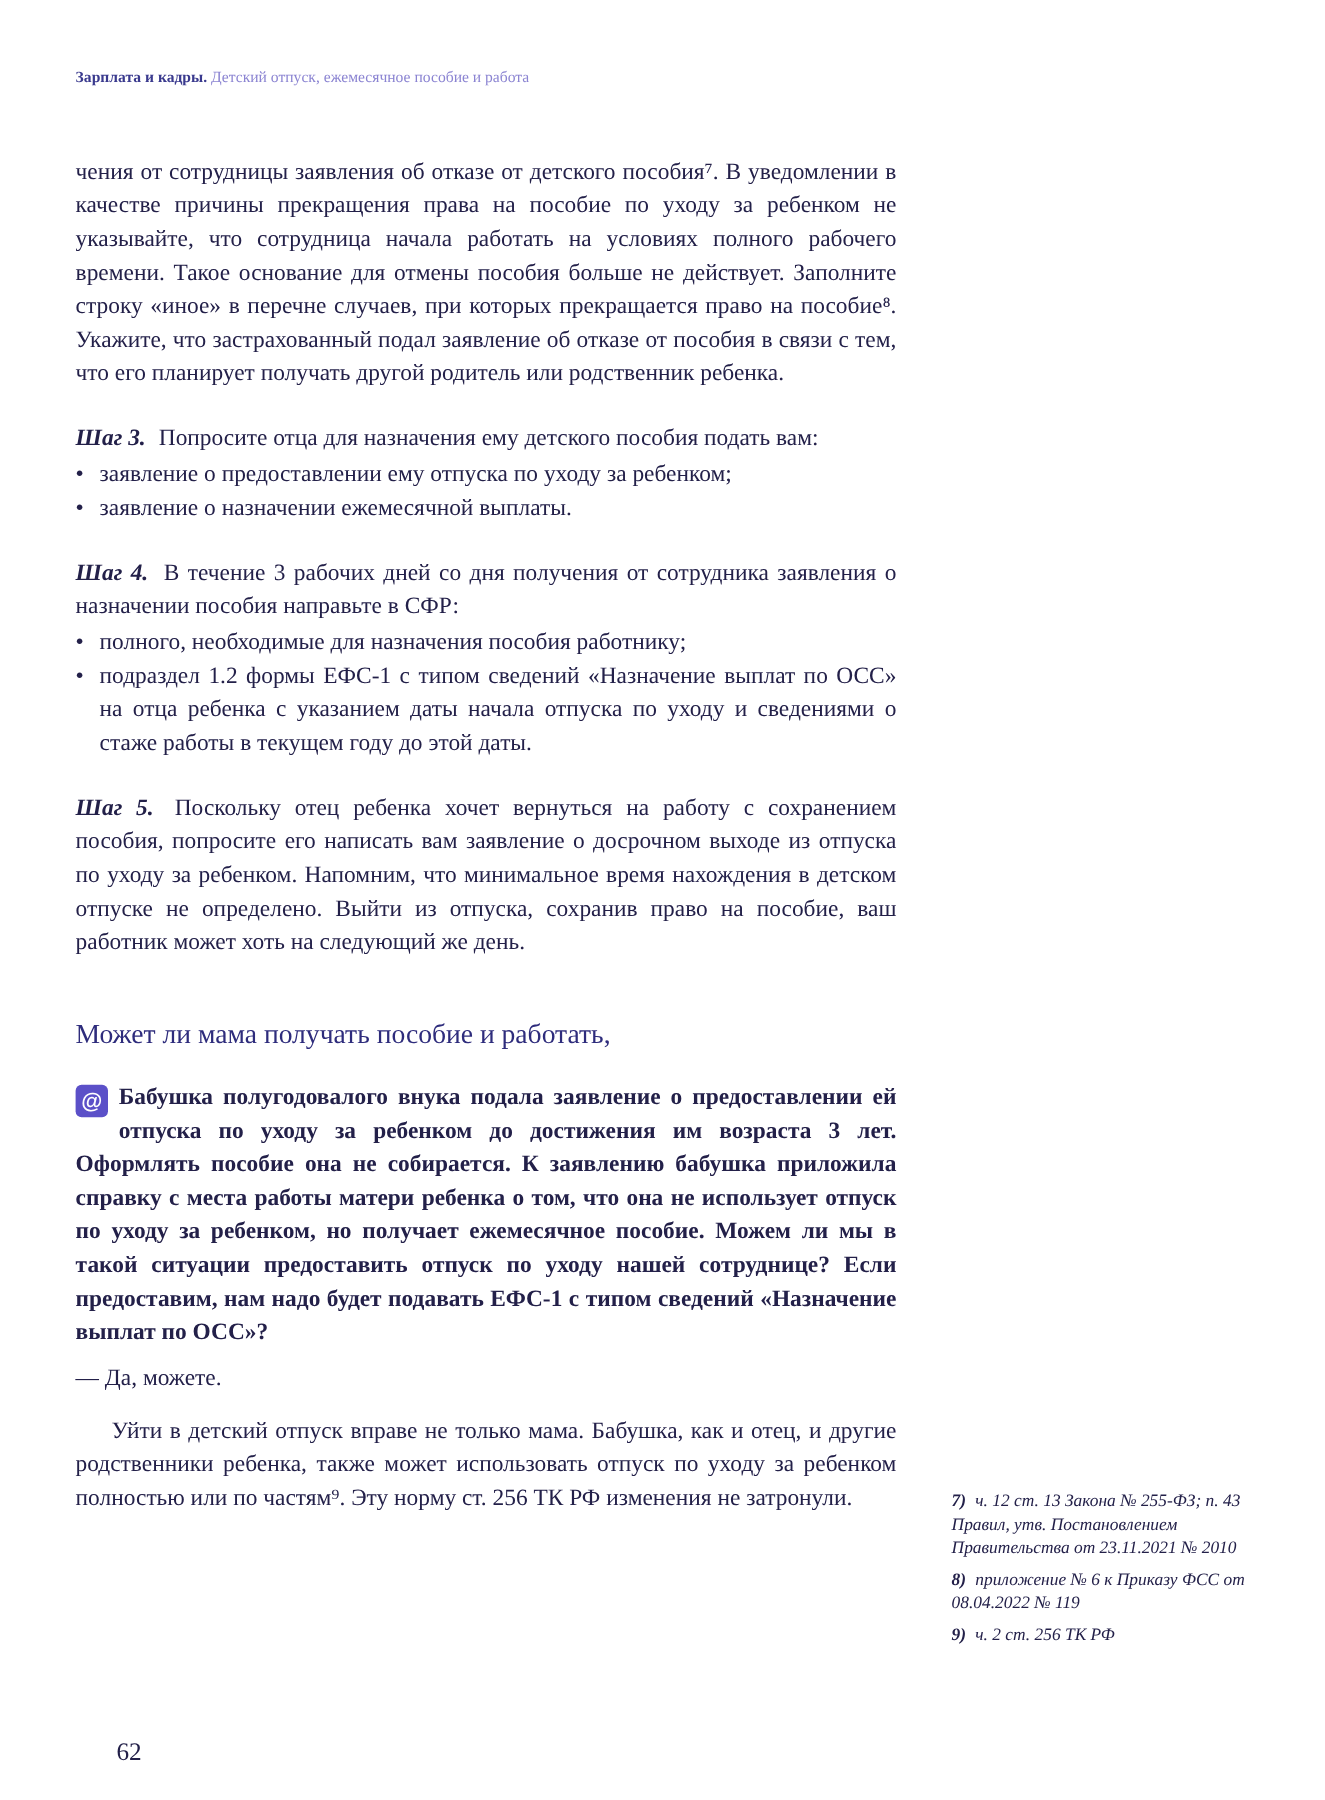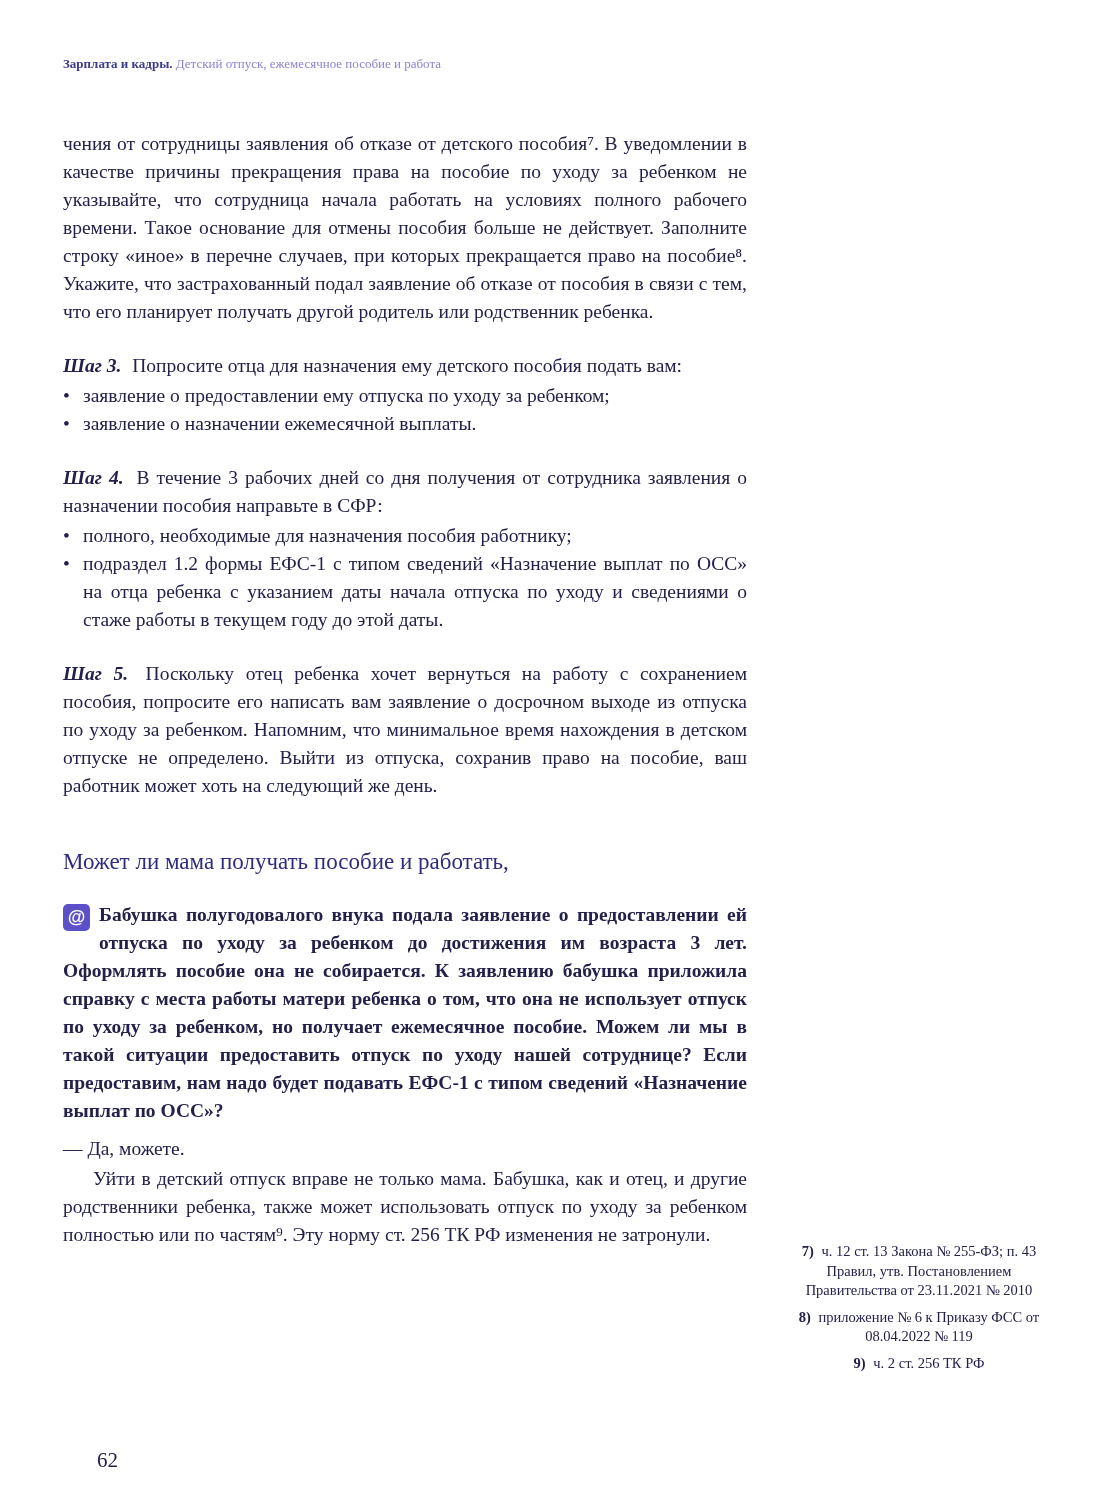--- a/index.html
+++ b/index.html
@@ -87,36 +87,37 @@
     margin: 3px 9px 2px 0;
     background: #5b50c8;
     border-radius: 5px;
     color: #ffffff;
     font-family: "Liberation Sans", "DejaVu Sans", sans-serif;
     font-size: 18px;
     font-weight: bold;
     line-height: 27px;
     text-align: center;
   }
-  .qa-answer { margin: 0 0 2px 0; }
+  .qa-answer { margin: 0 0 16px 0; }
   .closing-p {
     margin: 0;
     text-indent: 30px;
   }
 
   
   .footnotes {
     position: absolute;
     top: 1242px;
     left: 793px;
     width: 252px;
     font-size: 14.5px;
     line-height: 19.5px;
-    text-align: center;
+    text-align: left;
     color: #232049;
+    font-style: italic;
   }
   .footnote { margin: 0 0 7px 0; }
   .fn-num {
     font-weight: bold;
     padding-right: 4px;
   }
 
   .page-number {
     position: absolute;
     top: 1448px;

